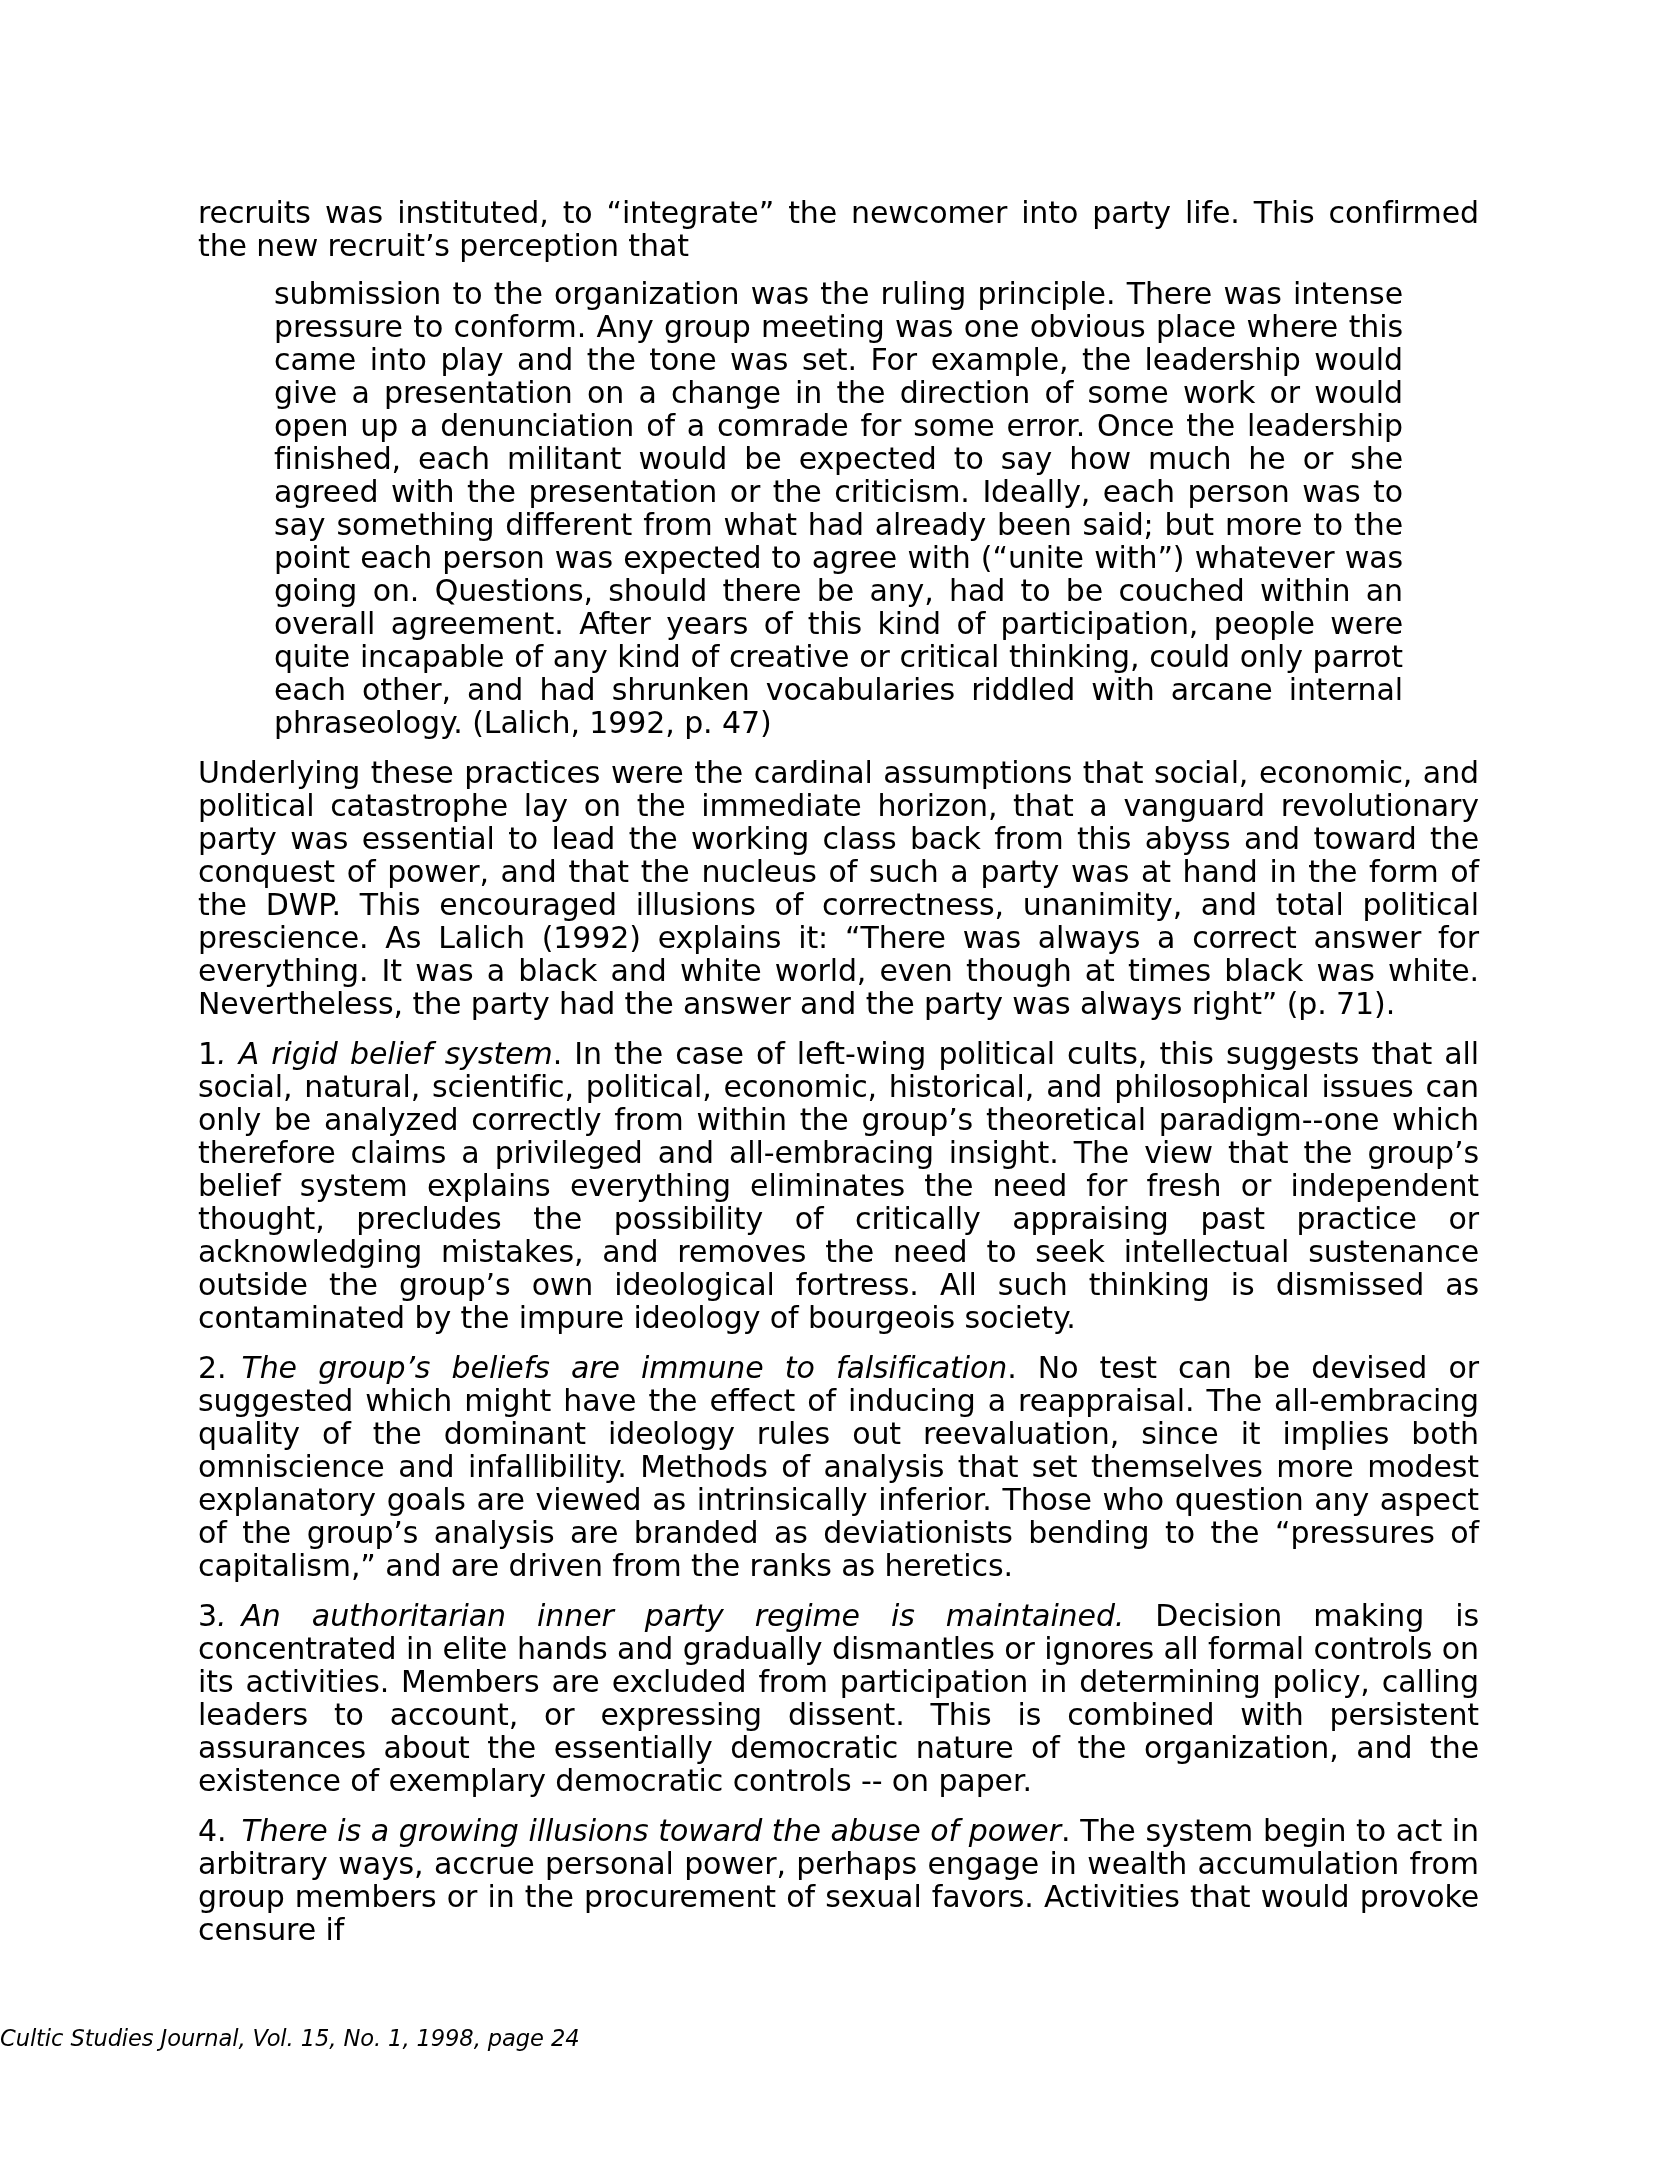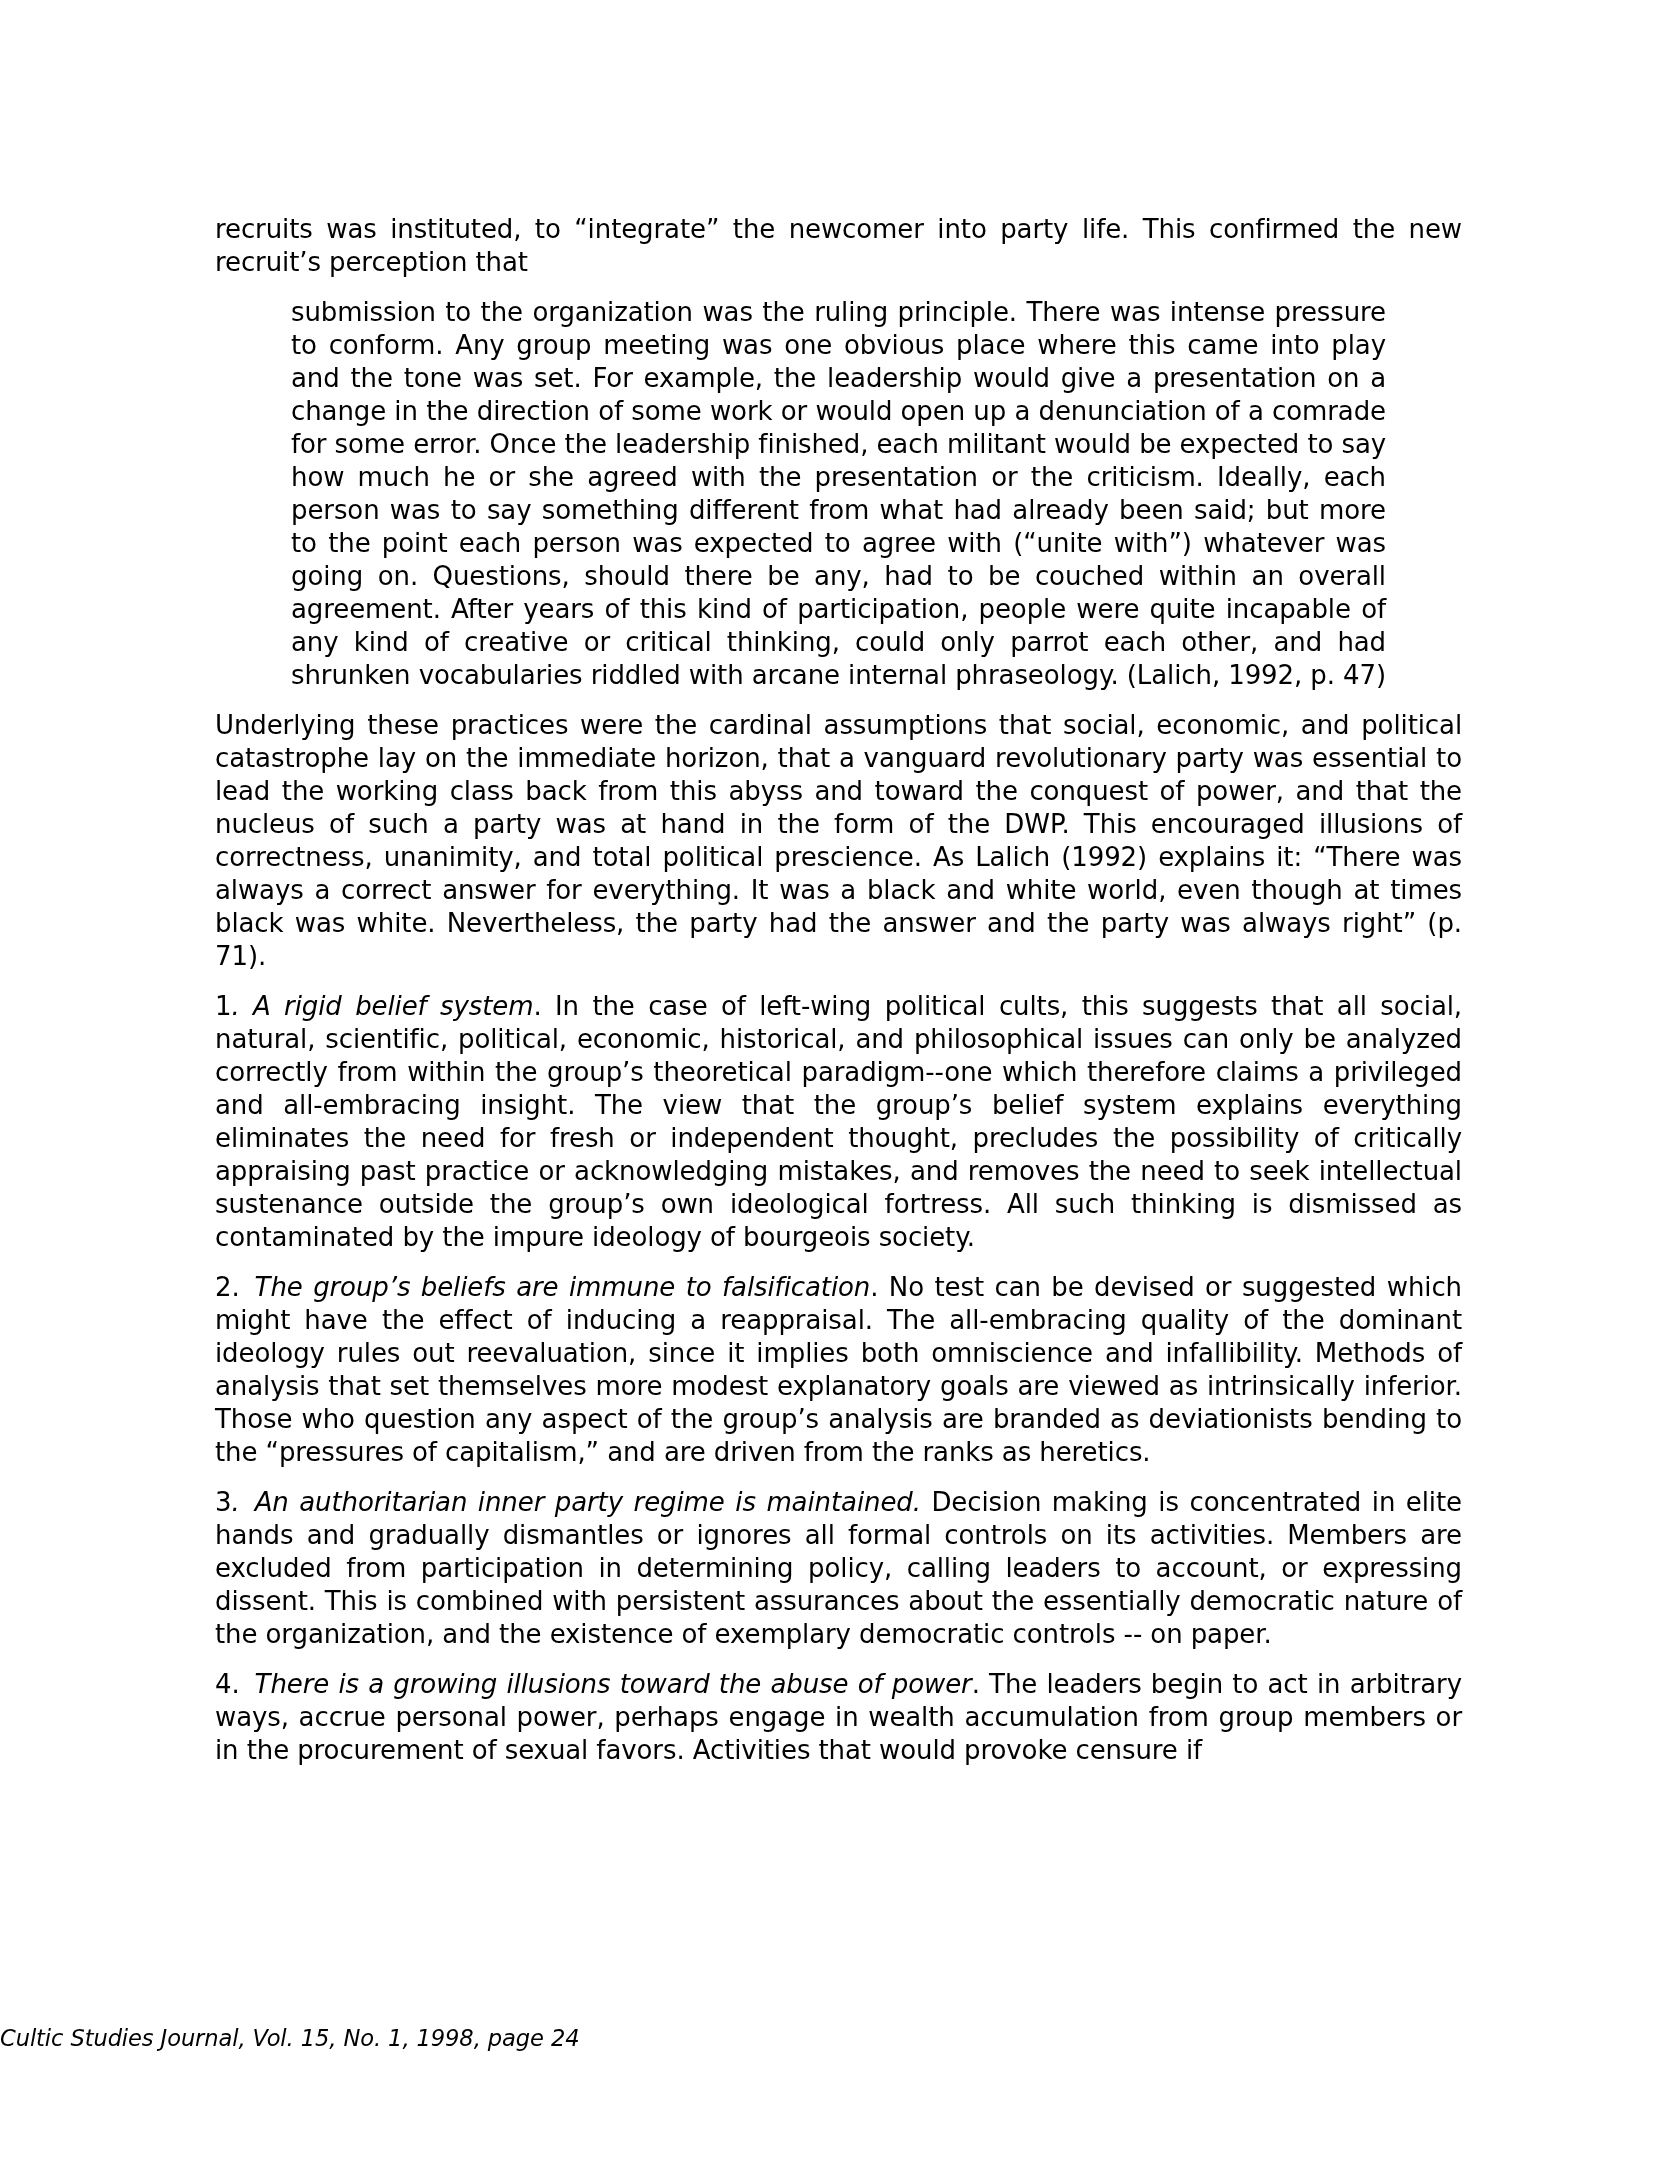--- a/index.html
+++ b/index.html
@@ -15,22 +15,22 @@
       color: #000000;
       font-family: "DejaVu Sans", sans-serif;
     }
     .page {
       position: absolute;
       left: 198px;
       top: 196px;
       width: 1281px;
     }
     p {
-      margin: 17px;
-      font-size: 26px;
+      margin: 0;
+      font-size: 30px;
       line-height: 33px;
       text-align: justify;
       letter-spacing: -0.1px;
       word-spacing: 0px;
     }
     p.body-para {
       margin-bottom: 17px;
     }
     p.first-para {
       margin-bottom: 15px;
@@ -79,18 +79,18 @@
 
   <p class="body-para">Underlying these practices were the cardinal assumptions that social, economic, and political catastrophe lay on the immediate horizon, that a vanguard revolutionary party was essential to lead the working class back from this abyss and toward the conquest of power, and that the nucleus of such a party was at hand in the form of the DWP. This encouraged illusions of correctness, unanimity, and total political prescience. As Lalich (1992) explains it: “There was always a correct answer for everything. It was a black and white world, even though at times black was white. Nevertheless, the party had the answer and the party was always right” (p. 71).</p>
 
 
   <p class="body-para"><span class="num">1</span><em>.</em> <em>A rigid belief system</em><span>.</span><span> In the case of left-wing political cults, this suggests that all social, natural, scientific, political, economic, historical, and philosophical issues can only be analyzed correctly from within the group’s theoretical paradigm--one which therefore claims a privileged and all-embracing insight. The view that the group’s belief system explains everything eliminates the need for fresh or independent thought, precludes the possibility of critically appraising past practice or acknowledging mistakes, and removes the need to seek intellectual sustenance outside the group’s own ideological fortress. All such thinking is dismissed as contaminated by the impure ideology of bourgeois society.</span></p>
 
   <p class="body-para"><span class="num">2.</span><span class="num-gap"></span><em>The group’s beliefs are immune to falsification</em><span>.</span><span> No test can be devised or suggested which might have the effect of inducing a reappraisal. The all-embracing quality of the dominant ideology rules out reevaluation, since it implies both omniscience and infallibility. Methods of analysis that set themselves more modest explanatory goals are viewed as intrinsically inferior. Those who question any aspect of the group’s analysis are branded as deviationists bending to the “pressures of capitalism,” and are driven from the ranks as heretics.</span></p>
 
   <p class="body-para"><span class="num">3</span><em>.</em><span class="num-gap"></span><em>An authoritarian inner party regime is maintained.</em><span> Decision making is concentrated in elite hands and gradually dismantles or ignores all formal controls on its activities. Members are excluded from participation in determining policy, calling leaders to account, or expressing dissent. This is combined with persistent assurances about the essentially democratic nature of the organization, and the existence of exemplary democratic controls -- on paper.</span></p>
 
-  <p class="body-para"><span class="num">4.</span><span class="num-gap"></span><em>There is a growing illusions toward the abuse of power</em><span>.</span><span> The leaders begin to act in arbitrary ways, accrue personal power, perhaps engage in wealth accumulation from group members or in the procurement of sexual favors. Activities that would provoke censure if</span></p>
+  <p class="body-para"><span class="num">4.</span><span class="num-gap"></span><em>There is a growing illusions toward the abuse of power</em><span>.</span><span> The system begin to act in arbitrary ways, accrue personal power, perhaps engage in wealth accumulation from group members or in the procurement of sexual favors. Activities that would provoke censure if</span></p>
 
 </div>
 
 <div class="footer">Cultic Studies Journal, Vol. 15, No. 1, 1998, page 24</div>
 
 
 </body></html>

